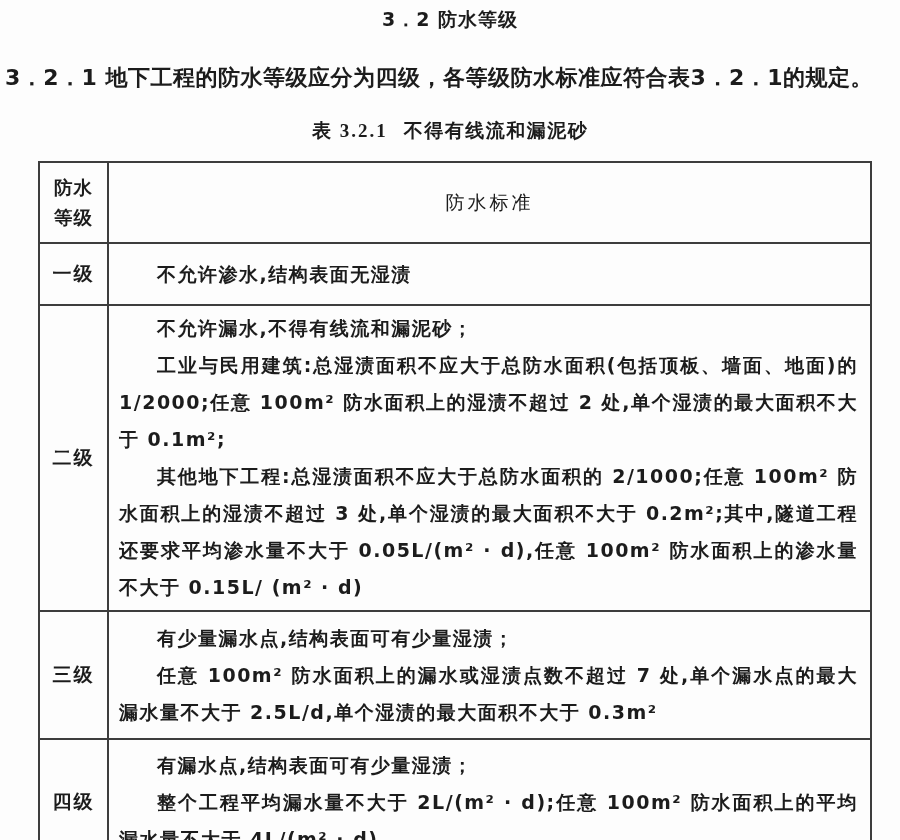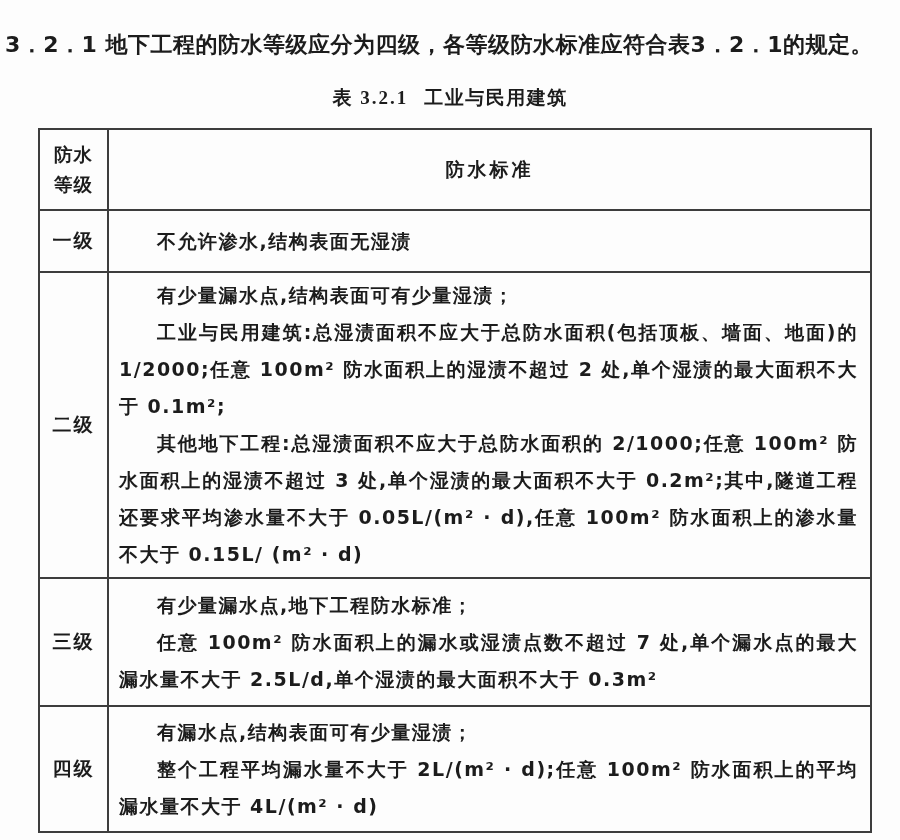--- a/index.html
+++ b/index.html
@@ -63,45 +63,46 @@
     white-space: pre-line;
     line-height: 30px;
     font-size: 18.5px;
     letter-spacing: 1px;
     font-weight: 700;
   }
   th.std-head {
     text-align: center;
     font-size: 19px;
     letter-spacing: 3px;
-    font-weight: 700;
+    font-weight: 400;
   }
   td.std-cell {
     padding: 4px 12px 4px 10px;
     font-size: 19px;
     line-height: 37px;
     text-align: justify;
     letter-spacing: 1.5px;
     border-radius: 11px;
   }
   td.std-cell p {
     margin: 0;
     text-indent: 2em;
   }
 </style>
 </head>
 <body>
 
 <div class="page">
 
+  <div class="section-title">3．2 防水等级</div>
 
   <div class="clause">3．2．1 地下工程的防水等级应分为四级，各等级防水标准应符合表3．2．1的规定。</div>
 
   <div class="caption">
-    <span class="cap-label">表 3.2.1</span><span class="cap-title">工业与民用建筑</span>
+    <span class="cap-label">表 3.2.1</span><span class="cap-title">不得有线流和漏泥砂</span>
   </div>
 
   <table class="std-table">
     <colgroup>
       <col class="c-grade">
       <col class="c-standard">
     </colgroup>
     <tbody>
       <tr class="r-head">
         <th class="grade-head">防水
@@ -112,30 +113,30 @@
       <tr class="r-one">
         <td class="grade-cell">一级</td>
         <td class="std-cell">
           <p>不允许渗水,结构表面无湿渍</p>
         </td>
       </tr>
 
       <tr class="r-two">
         <td class="grade-cell">二级</td>
         <td class="std-cell">
-          <p>有少量漏水点,结构表面可有少量湿渍；</p>
+          <p>不允许漏水,不得有线流和漏泥砂；</p>
           <p>工业与民用建筑:总湿渍面积不应大于总防水面积(包括顶板、墙面、地面)的 1/2000;任意 100m² 防水面积上的湿渍不超过 2 处,单个湿渍的最大面积不大于 0.1m²;</p>
           <p>其他地下工程:总湿渍面积不应大于总防水面积的 2/1000;任意 100m² 防水面积上的湿渍不超过 3 处,单个湿渍的最大面积不大于 0.2m²;其中,隧道工程还要求平均渗水量不大于 0.05L/(m² · d),任意 100m² 防水面积上的渗水量不大于 0.15L/ (m² · d)</p>
         </td>
       </tr>
 
       <tr class="r-three">
         <td class="grade-cell">三级</td>
         <td class="std-cell">
-          <p>有少量漏水点,地下工程防水标准；</p>
+          <p>有少量漏水点,结构表面可有少量湿渍；</p>
           <p>任意 100m² 防水面积上的漏水或湿渍点数不超过 7 处,单个漏水点的最大漏水量不大于 2.5L/d,单个湿渍的最大面积不大于 0.3m²</p>
         </td>
       </tr>
 
       <tr class="r-four">
         <td class="grade-cell">四级</td>
         <td class="std-cell">
           <p>有漏水点,结构表面可有少量湿渍；</p>
           <p>整个工程平均漏水量不大于 2L/(m² · d);任意 100m² 防水面积上的平均漏水量不大于 4L/(m² · d)</p>
         </td>

